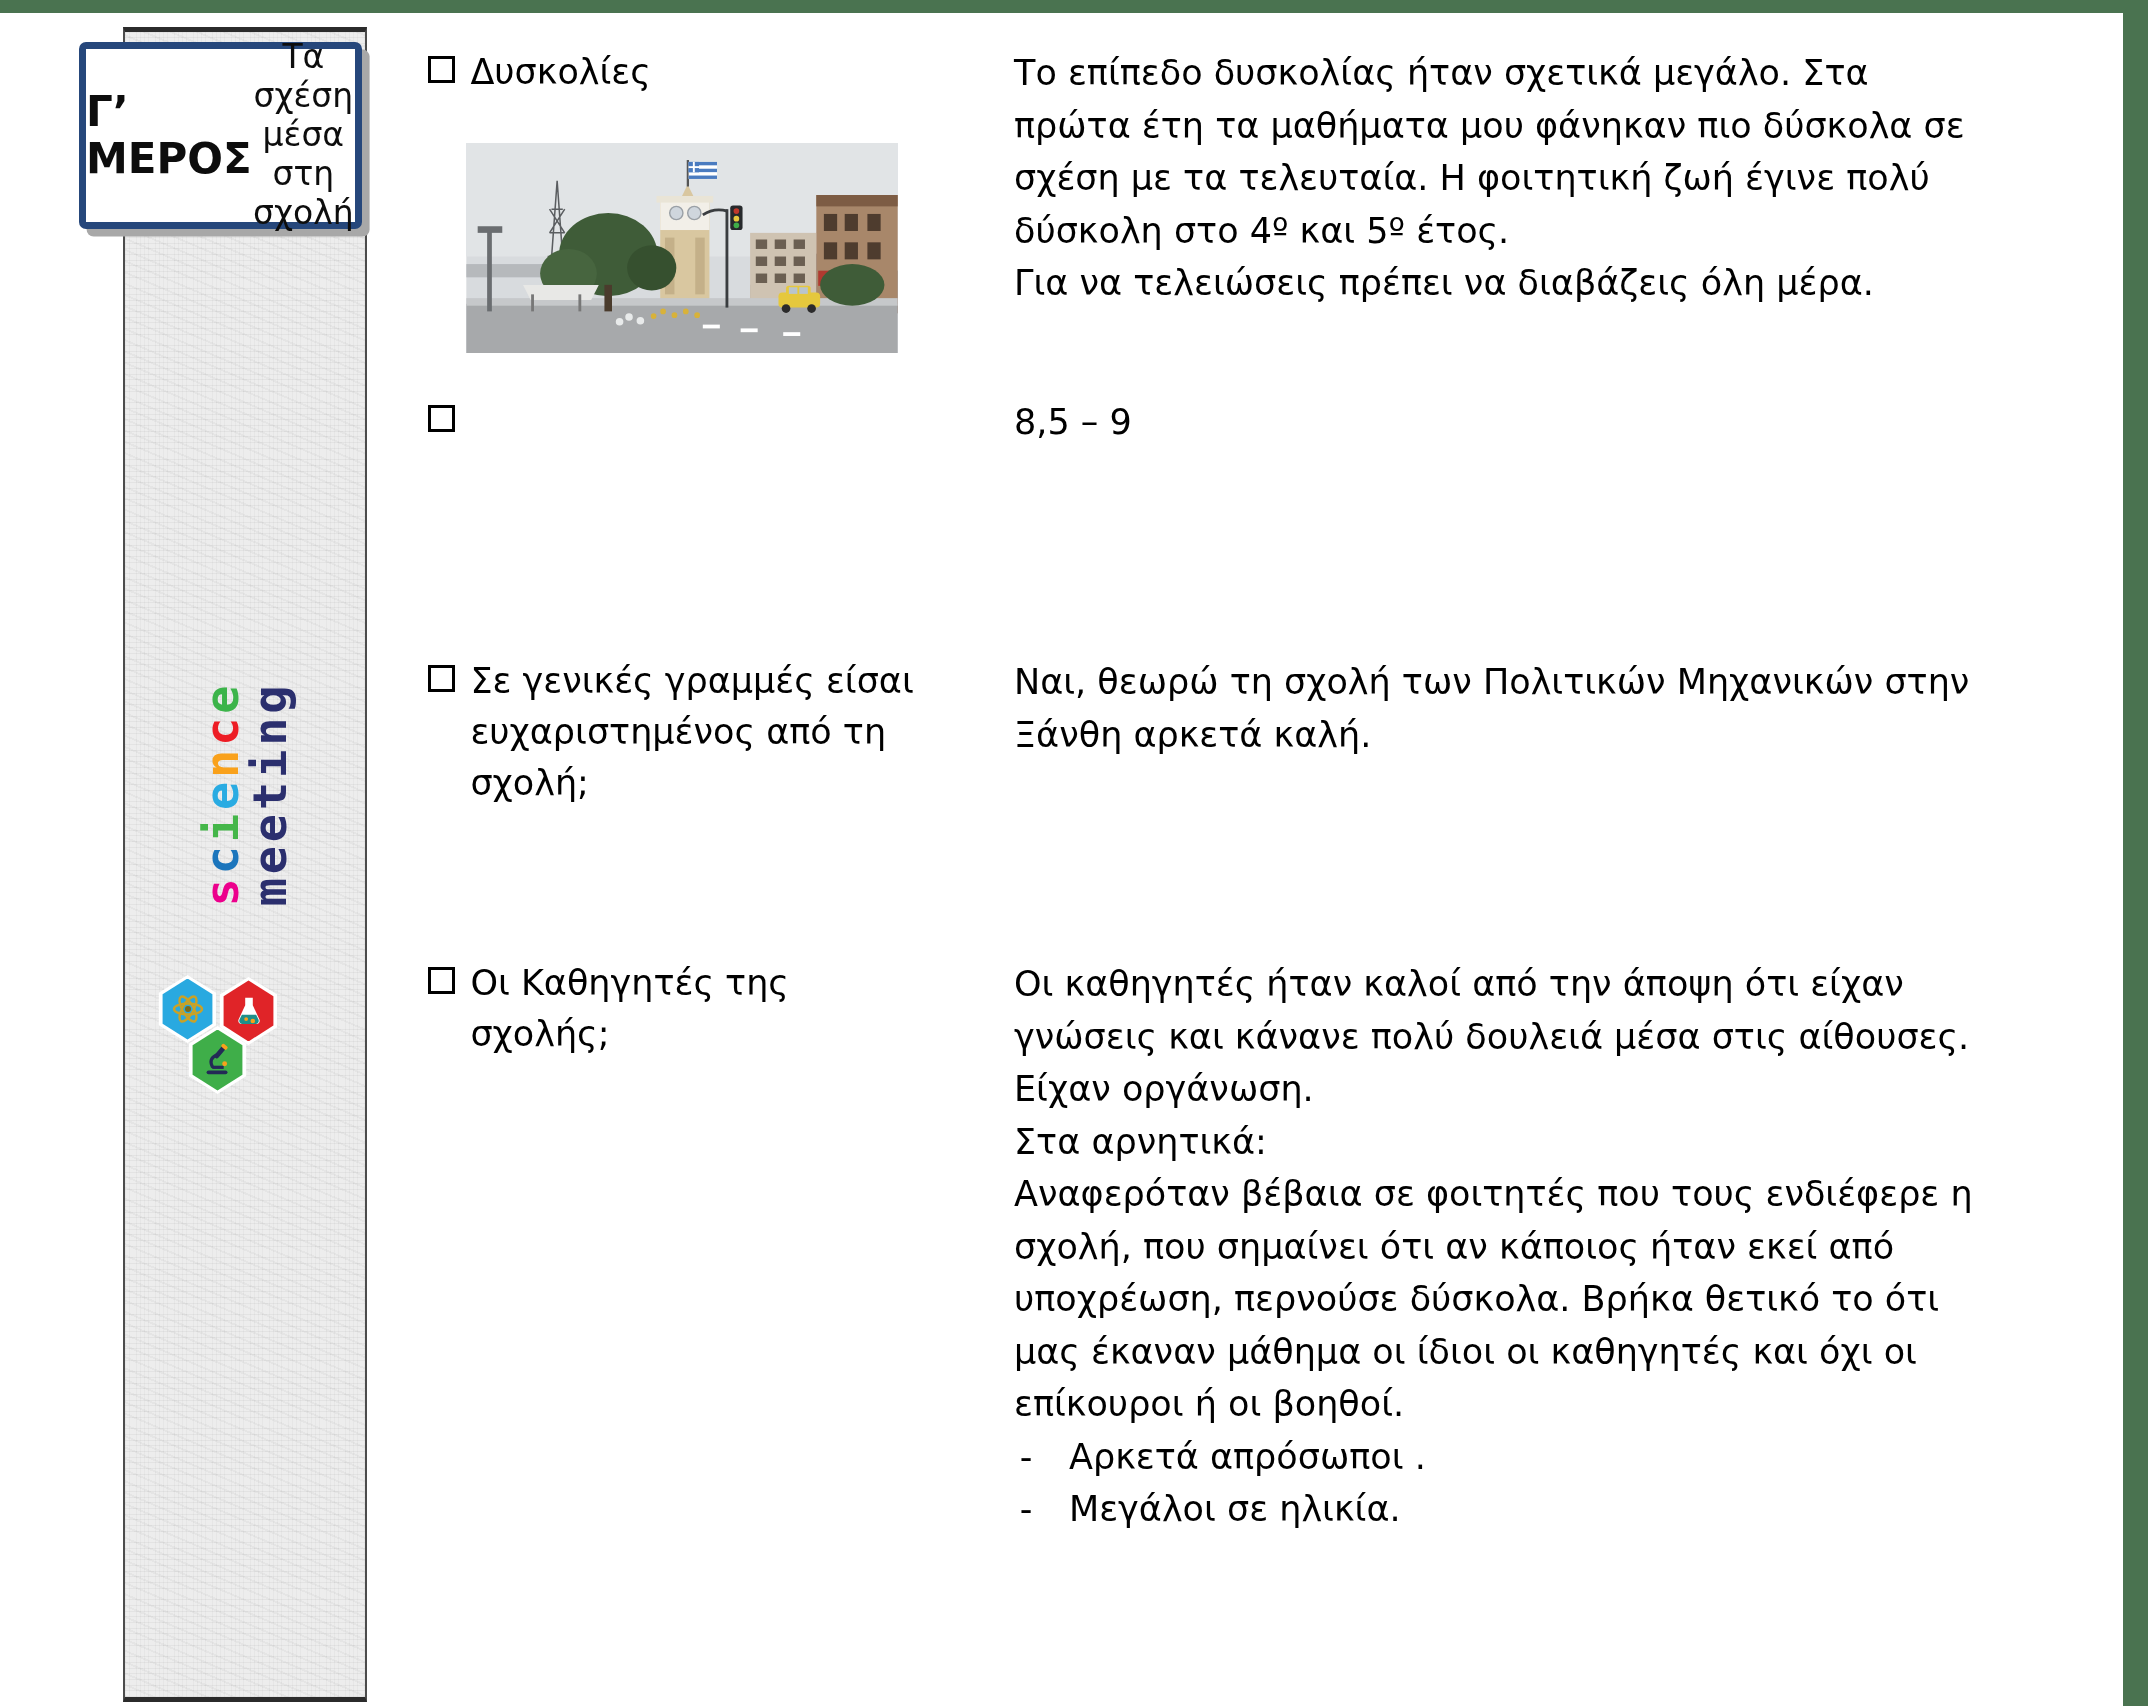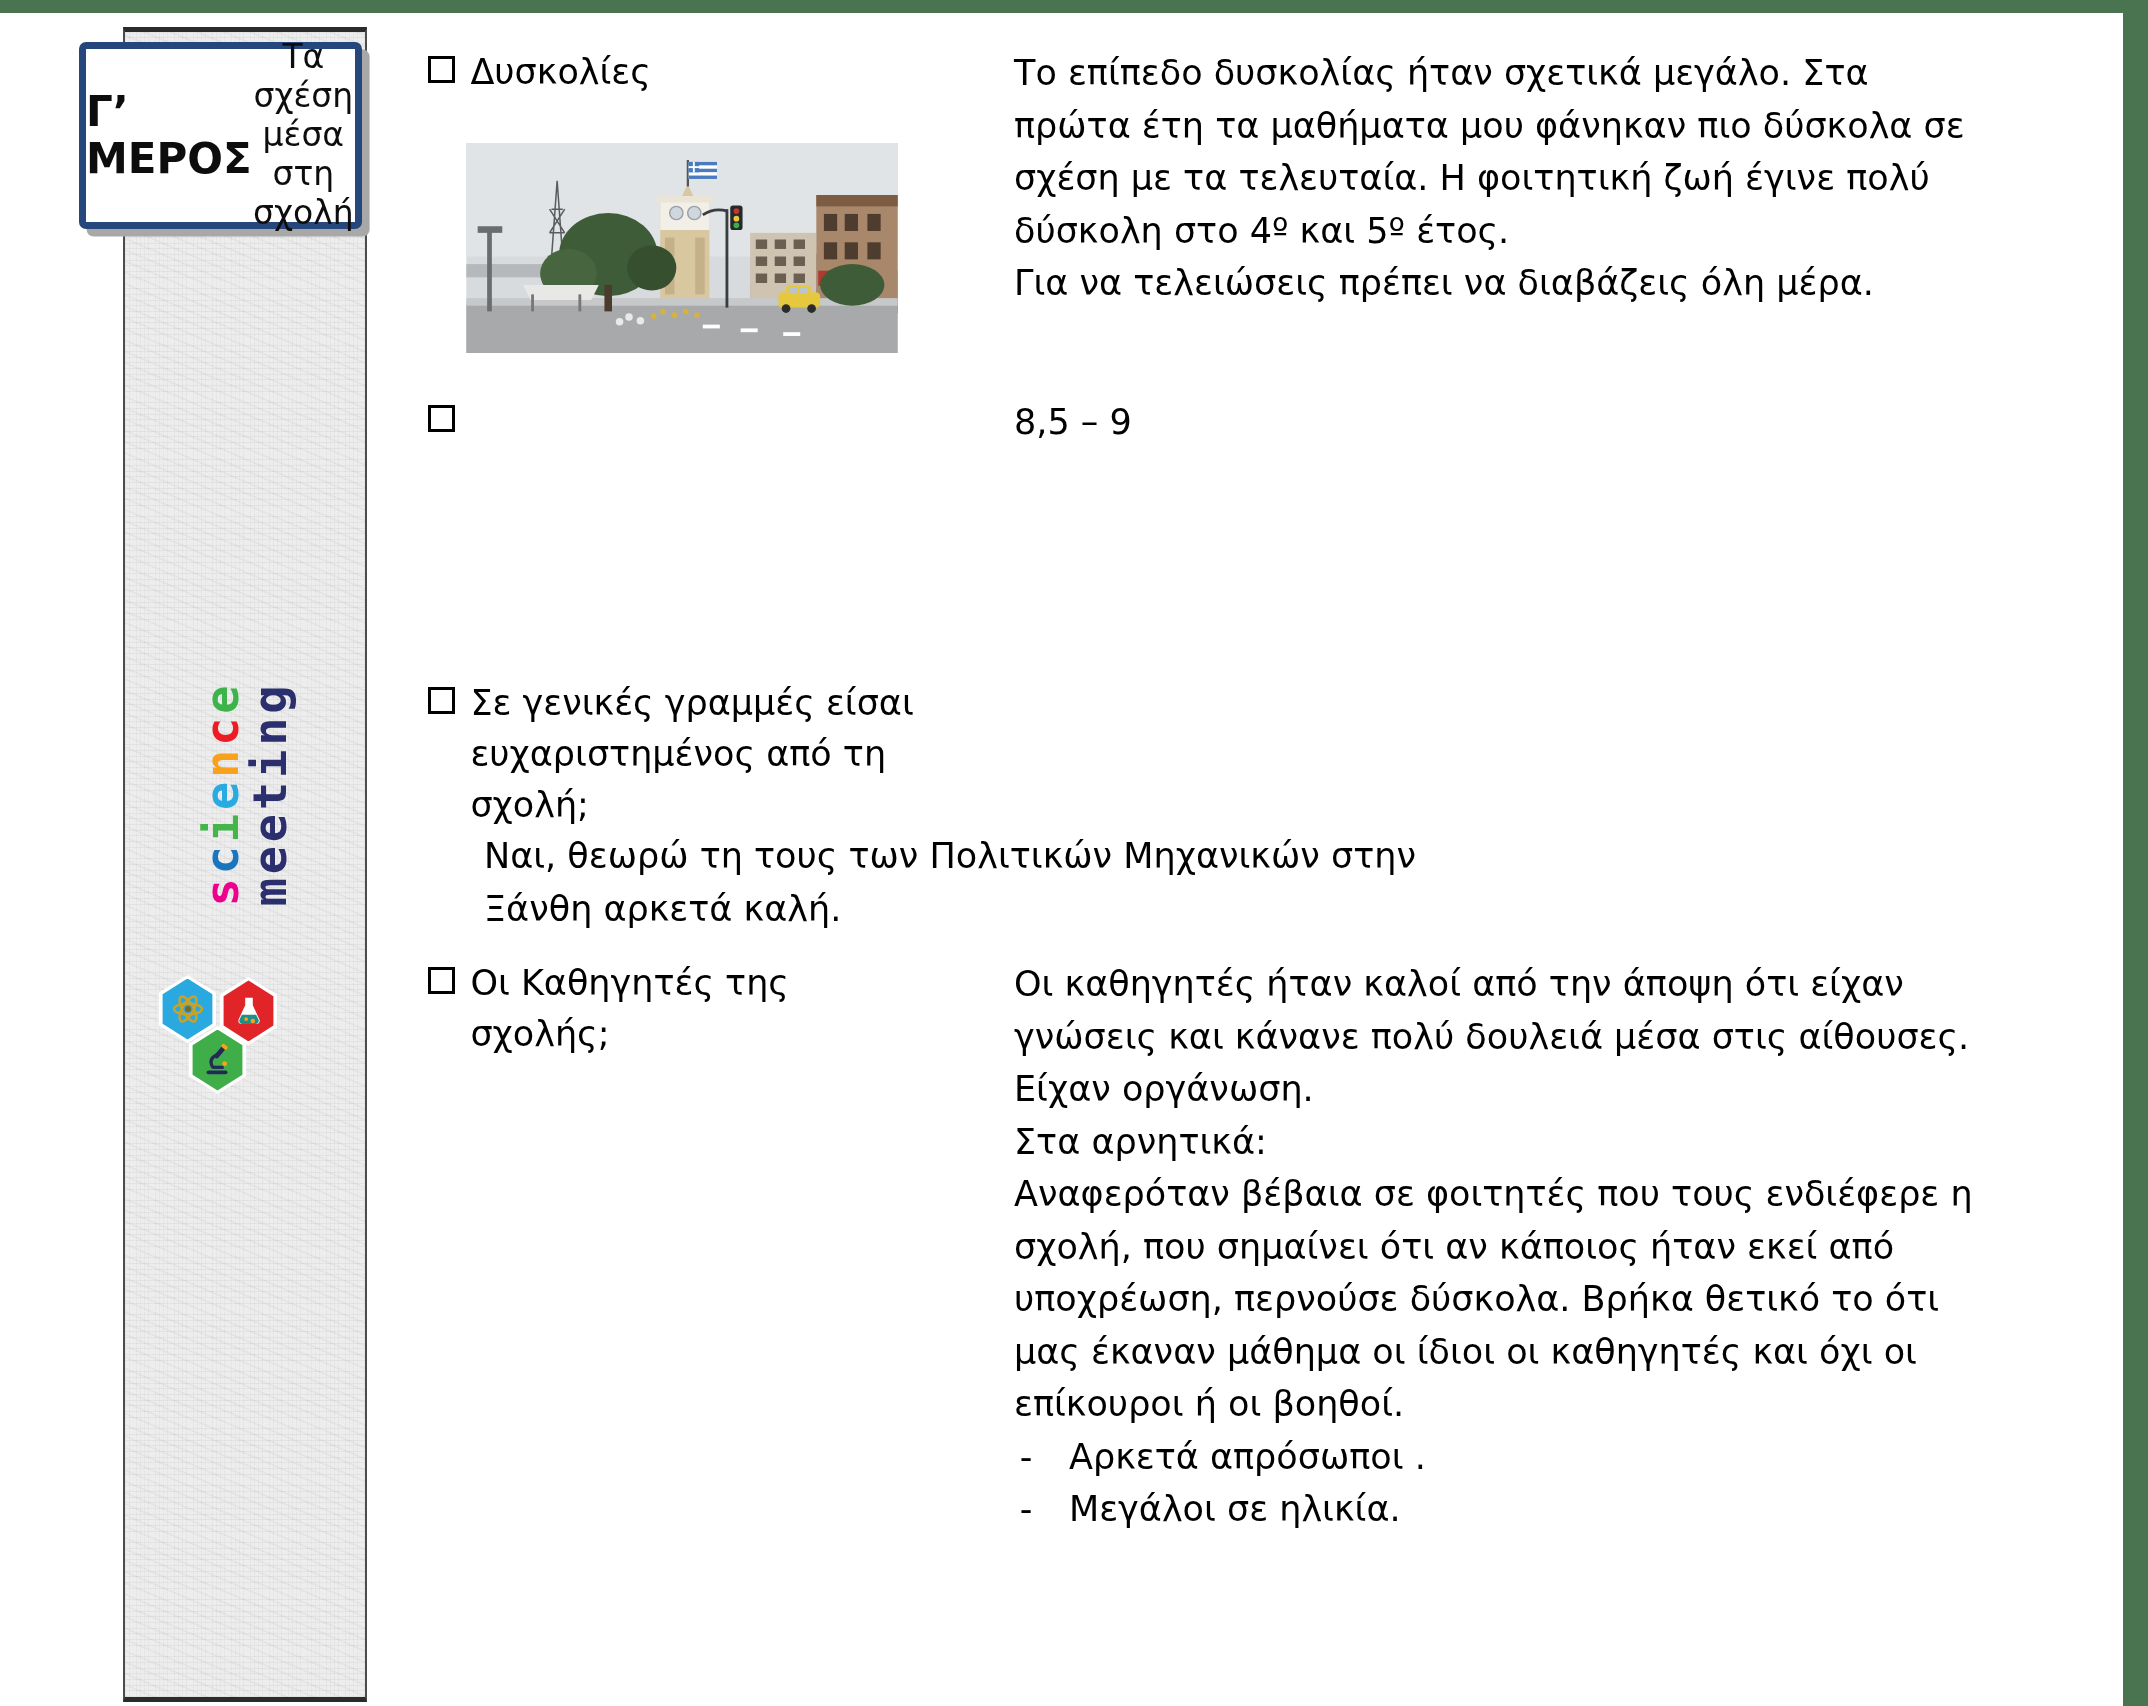--- a/index.html
+++ b/index.html
@@ -50,21 +50,21 @@
   .hex-inner{width:53px;height:61px;
     clip-path:polygon(50% 0%,97% 26%,97% 74%,50% 100%,3% 74%,3% 26%);
     display:flex;align-items:center;justify-content:center;}
   .hex-atom{left:0;top:0;}
   .hex-flask{left:61px;top:1.9px;}
   .hex-micro{left:30px;top:51px;}
 
   
   .content{position:absolute;left:428px;top:0;width:1703px;height:100%;z-index:2;color:#000;}
   .qa-row{position:absolute;left:0;display:flex;align-items:flex-start;}
-  .row-1{top:47px;}.row-2{top:396px;}.row-3{top:678px;flex-direction:column;}.row-4{top:958px;}
+  .row-1{top:47px;}.row-2{top:396px;}.row-3{top:656px;}.row-4{top:958px;}
   .q-cell{width:530px;flex:none;}
   .q-line{display:flex;align-items:flex-start;}
   .checkbox{width:27.4px;height:27.4px;border:3.8px solid #000;margin:8.5px 15px 0 0;flex:none;box-sizing:border-box;background:#fff;}
   .q-text{font-size:35px;line-height:1.45;max-width:468px;}
   .a-cell{margin-left:56px;width:961px;font-size:35px;line-height:1.5;}
   .a-p{margin:0;}
   .a-li{display:flex;}
   .a-li .dash{flex:none;width:55px;padding-left:5.7px;box-sizing:border-box;}
   .photo{display:block;margin:45px 0 0 38px;width:432px;height:210px;}
 </style>
@@ -254,21 +254,21 @@
         </div>
       </div>
       <div class="qa-row row-3">
         <div class="q-cell">
           <div class="q-line">
             <span class="checkbox"></span>
             <div class="q-text">Σε γενικές γραμμές είσαι ευχαριστημένος από τη σχολή;</div>
           </div>
         </div>
         <div class="a-cell">
-          <div class="a-p">Ναι, θεωρώ τη τους των Πολιτικών Μηχανικών στην Ξάνθη αρκετά καλή.</div>
+          <div class="a-p">Ναι, θεωρώ τη σχολή των Πολιτικών Μηχανικών στην Ξάνθη αρκετά καλή.</div>
         </div>
       </div>
       <div class="qa-row row-4">
         <div class="q-cell">
           <div class="q-line">
             <span class="checkbox"></span>
             <div class="q-text">Οι Καθηγητές της σχολής;</div>
           </div>
         </div>
         <div class="a-cell">

